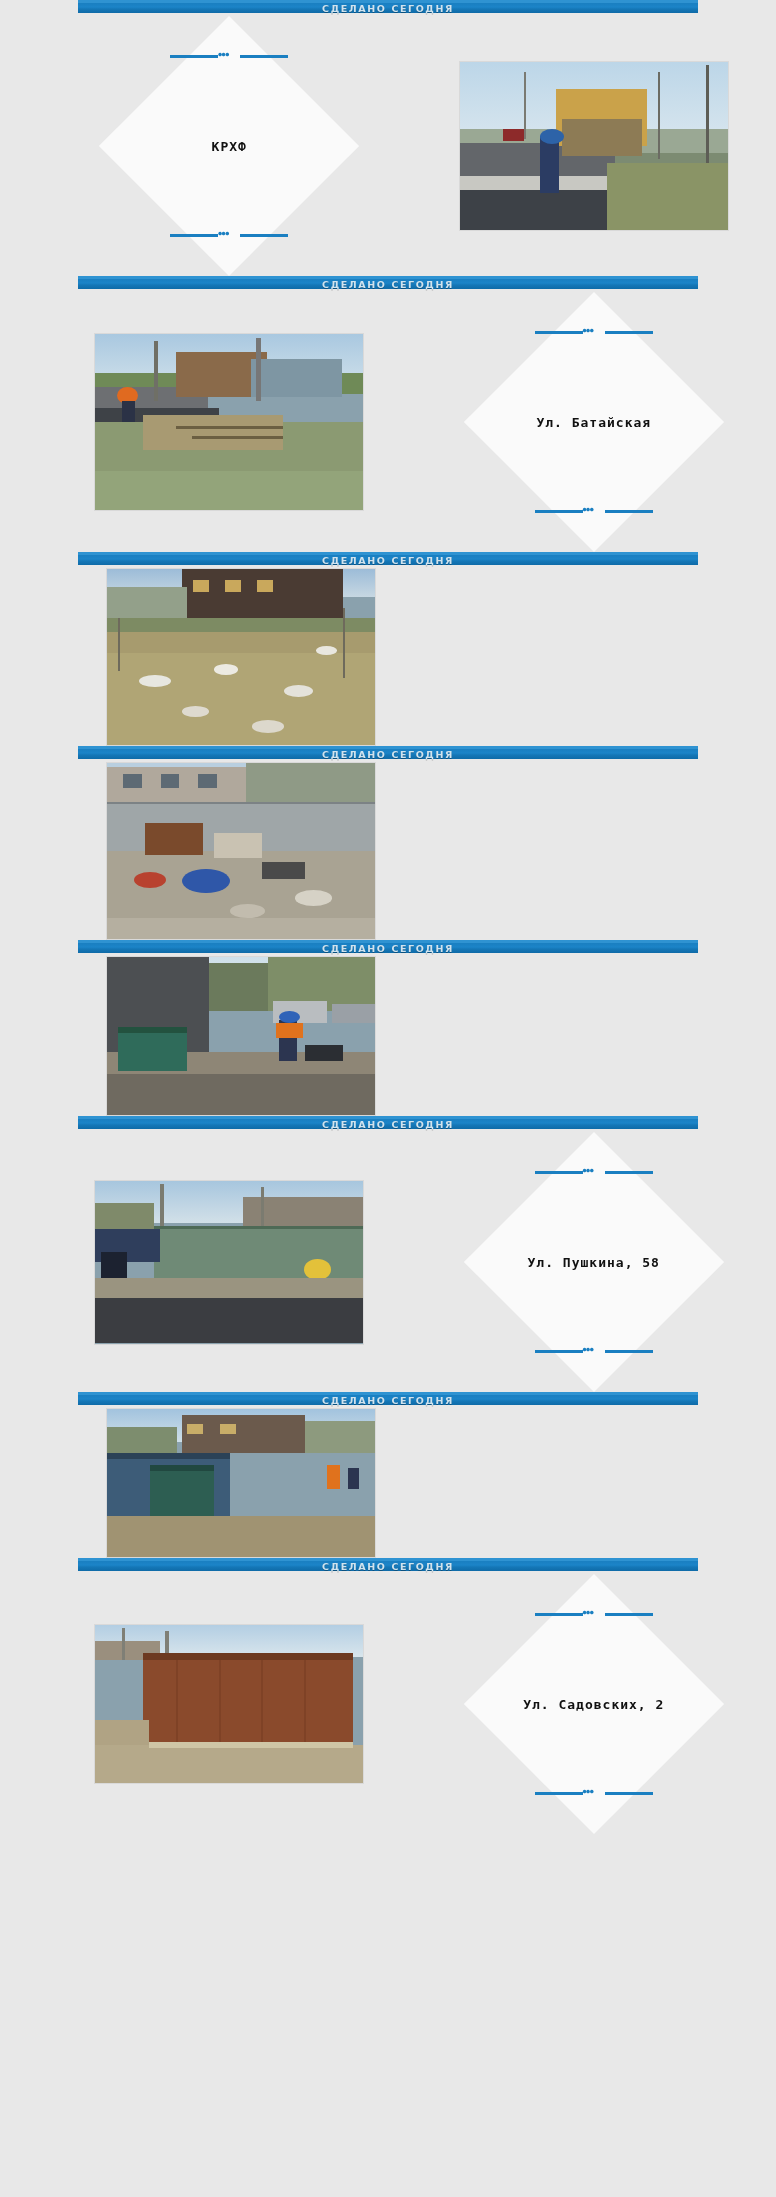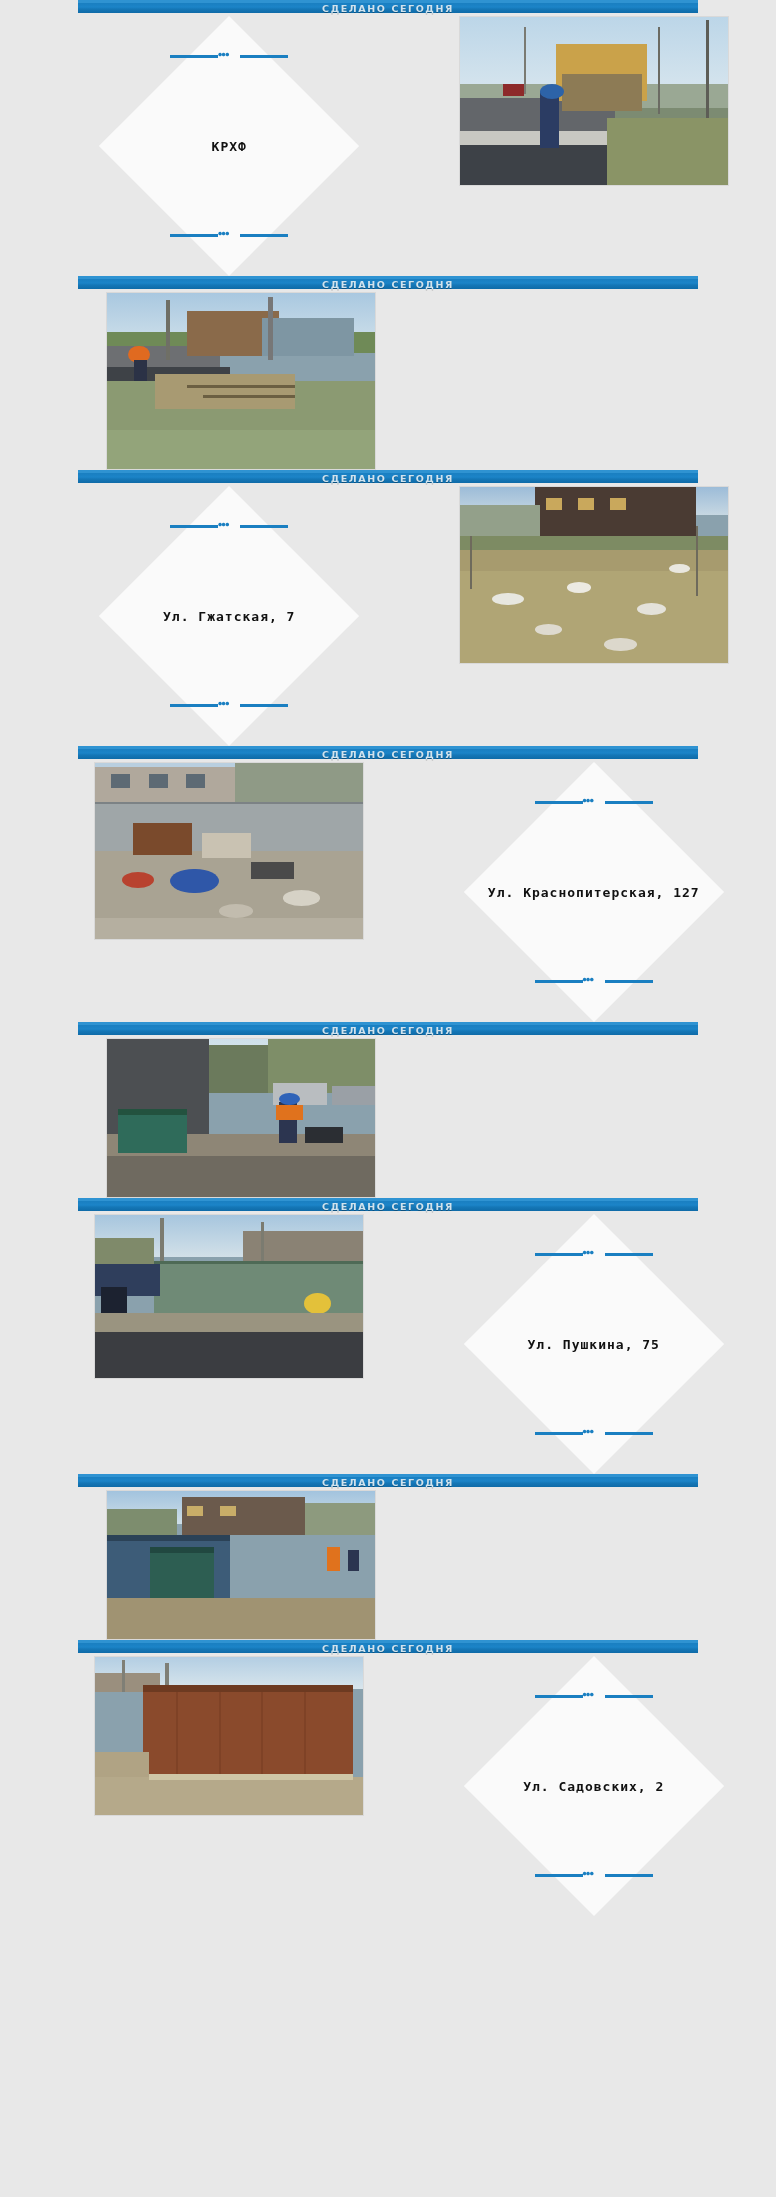--- a/index.html
+++ b/index.html
@@ -47,21 +47,21 @@
     font-weight: bold;
     text-shadow: 0 1px 0 rgba(0,0,0,.25);
     white-space: nowrap;
   }
 
   
   .row {
     position: relative;
     width: 776px;
     display: flex;
-    align-items: flex-start;
+    align-items: center;
     padding-left: 47px;
   }
   .row .cell {
     position: relative;
     width: 388px;
     display: flex;
     align-items: center;
     justify-content: center;
   }
 
@@ -217,42 +217,42 @@
         <div class="blob" style="left:8%;top:30%;width:8%;height:10%;background:#e06a20;"></div>
         <div class="rect" style="left:10%;top:38%;width:5%;height:12%;background:#2b3246;"></div>
         <div class="rect" style="left:0;top:50%;width:100%;height:50%;background:#8b9a72;"></div>
         <div class="rect" style="left:18%;top:46%;width:52%;height:20%;background:#a89a72;"></div>
         <div class="rect" style="left:30%;top:52%;width:40%;height:3px;background:#6b5f42;"></div>
         <div class="rect" style="left:36%;top:58%;width:34%;height:3px;background:#6b5f42;"></div>
         <div class="rect" style="left:0;top:78%;width:100%;height:22%;background:#93a47a;"></div>
       </div>
     </div>
   </div>
-</div>
-
-<div class="banner">
-  <span class="bar"></span>
-  <span class="label">СДЕЛАНО СЕГОДНЯ</span>
-</div>
-
-<div class="row">
   <div class="cell">
     <div class="diamond">
       <span class="rhomb"></span>
       <span class="deco top">
           <i></i>
           <b></b>
         </span>
       <span class="deco bot">
           <i></i>
           <b></b>
         </span>
-      <span class="cap">Ул. Гжатская, 7</span>
-    </div>
-  </div>
+      <span class="cap">Ул. Батайская</span>
+    </div>
+  </div>
+</div>
+
+<div class="banner">
+  <span class="bar"></span>
+  <span class="label">СДЕЛАНО СЕГОДНЯ</span>
+</div>
+
+<div class="row">
   <div class="cell">
     <div class="photo-wrap">
       <div class="photo scene" style="height:178px;">
         <div class="sky" style="height:16%;background:linear-gradient(180deg,#9cbcd8,#c6d7e2);"></div>
         <div class="rect" style="left:28%;top:0;width:60%;height:30%;background:#4a3b33;"></div>
         <div class="rect" style="left:32%;top:6%;width:6%;height:7%;background:#c9a85c;"></div>
         <div class="rect" style="left:44%;top:6%;width:6%;height:7%;background:#c9a85c;"></div>
         <div class="rect" style="left:56%;top:6%;width:6%;height:7%;background:#c9a85c;"></div>
         <div class="rect" style="left:0;top:10%;width:30%;height:20%;background:#93a08a;"></div>
         <div class="band" style="top:28%;height:10%;background:#7d8b63;"></div>
@@ -293,34 +293,20 @@
         <div class="rect" style="left:40%;top:40%;width:18%;height:14%;background:#c9c2b2;"></div>
         <div class="blob" style="left:28%;top:60%;width:18%;height:14%;background:#2f57a8;"></div>
         <div class="blob" style="left:10%;top:62%;width:12%;height:9%;background:#b8422f;"></div>
         <div class="rect" style="left:58%;top:56%;width:16%;height:10%;background:#4a4a4a;"></div>
         <div class="blob" style="left:70%;top:72%;width:14%;height:9%;background:#d6d2c6;"></div>
         <div class="blob" style="left:46%;top:80%;width:13%;height:8%;background:#c2bcae;"></div>
         <div class="rect" style="left:0;top:88%;width:100%;height:12%;background:#b5afa0;"></div>
       </div>
     </div>
   </div>
-  <div class="cell">
-    <div class="diamond">
-      <span class="rhomb"></span>
-      <span class="deco top">
-          <i></i>
-          <b></b>
-        </span>
-      <span class="deco bot">
-          <i></i>
-          <b></b>
-        </span>
-      <span class="cap">Ул. Краснопитерская, 127</span>
-    </div>
-  </div>
 </div>
 
 <div class="banner">
   <span class="bar"></span>
   <span class="label">СДЕЛАНО СЕГОДНЯ</span>
 </div>
 
 <div class="row">
   <div class="cell">
     <div class="photo-wrap">
@@ -372,21 +358,21 @@
     <div class="diamond">
       <span class="rhomb"></span>
       <span class="deco top">
           <i></i>
           <b></b>
         </span>
       <span class="deco bot">
           <i></i>
           <b></b>
         </span>
-      <span class="cap">Ул. Пушкина, 75</span>
+      <span class="cap">Ул. Пушкина, 58</span>
     </div>
   </div>
 </div>
 
 <div class="banner">
   <span class="bar"></span>
   <span class="label">СДЕЛАНО СЕГОДНЯ</span>
 </div>
 
 <div class="row">

